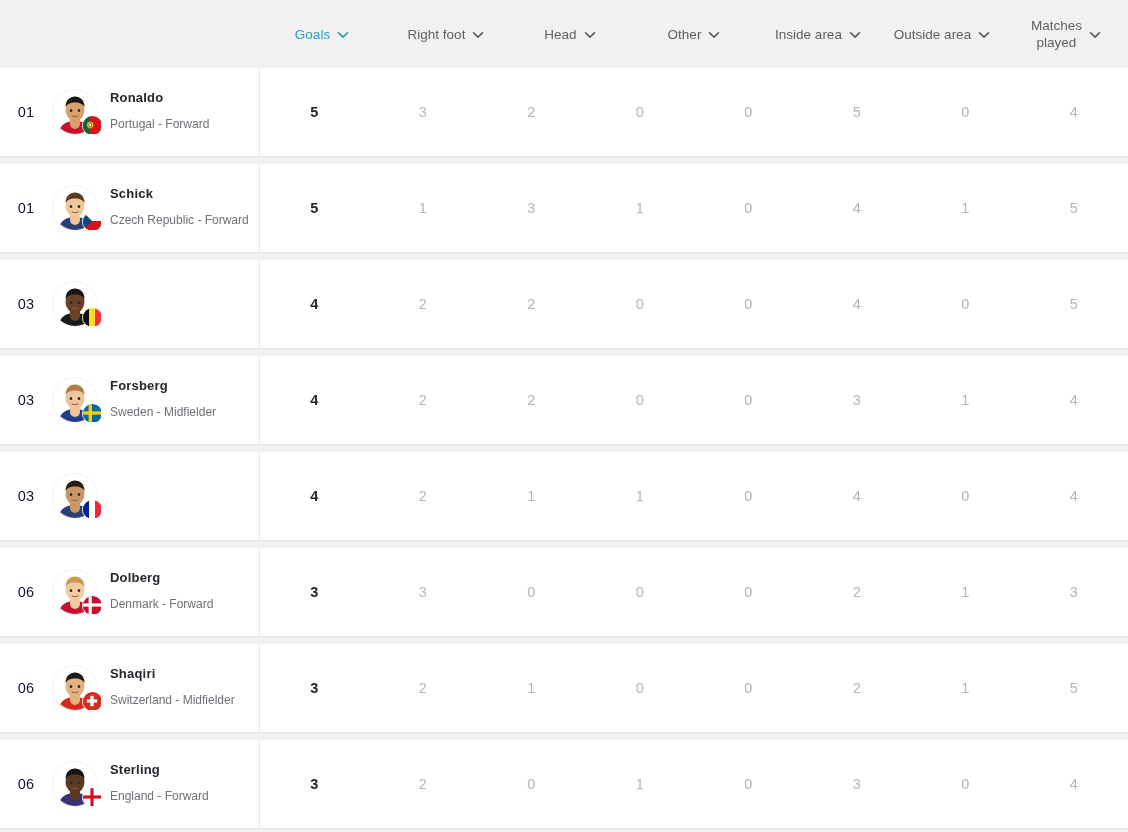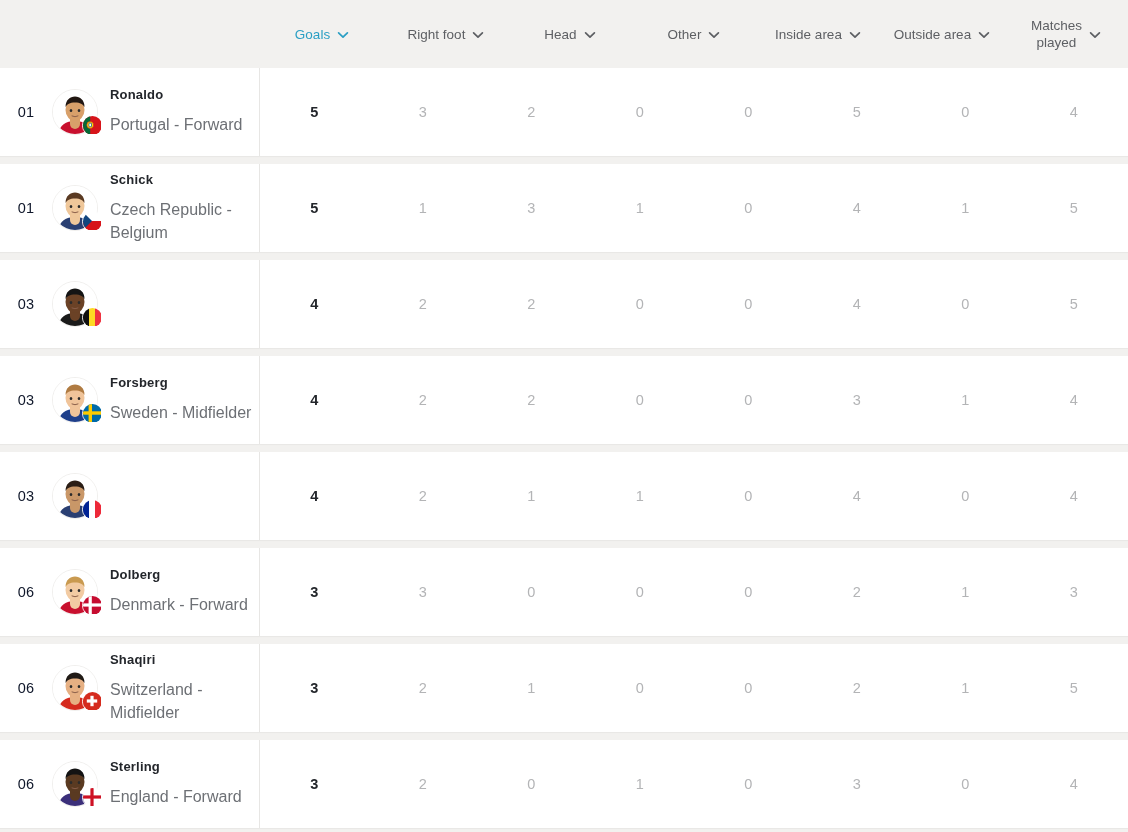--- a/index.html
+++ b/index.html
@@ -125,21 +125,21 @@
 
   .pname-box { display: flex; flex-direction: column; justify-content: center; }
   .pname {
     font-size: 13px;
     font-weight: bold;
     color: #23262b;
     letter-spacing: .2px;
     line-height: 1.3;
   }
   .pmeta {
-    font-size: 16px;
+    font-size: 12px;
     color: #6d7075;
     line-height: 1.45;
     margin-top: 9px;
   }
 
   .cell-stats {
     flex: 1 1 auto;
     display: flex;
     align-items: center;
   }
@@ -283,21 +283,21 @@
             <div class="flag">
               <svg width="18" height="18" viewBox="0 0 18 18">
                 <rect width="18" height="9" fill="#ffffff"></rect>
                 <rect y="9" width="18" height="9" fill="#d7141a"></rect>
                 <path d="M0 0 L9 9 L0 18 Z" fill="#11457e"></path>
               </svg>
             </div>
           </div>
           <div class="pname-box">
             <div class="pname">Schick</div>
-            <div class="pmeta">Czech Republic - Belgium</div>
+            <div class="pmeta">Czech Republic - Forward</div>
           </div>
         </div>
         <div class="cell-stats">
           <div class="stat primary">5</div>
           <div class="stat">1</div>
           <div class="stat">3</div>
           <div class="stat">1</div>
           <div class="stat">0</div>
           <div class="stat">4</div>
           <div class="stat">1</div>

